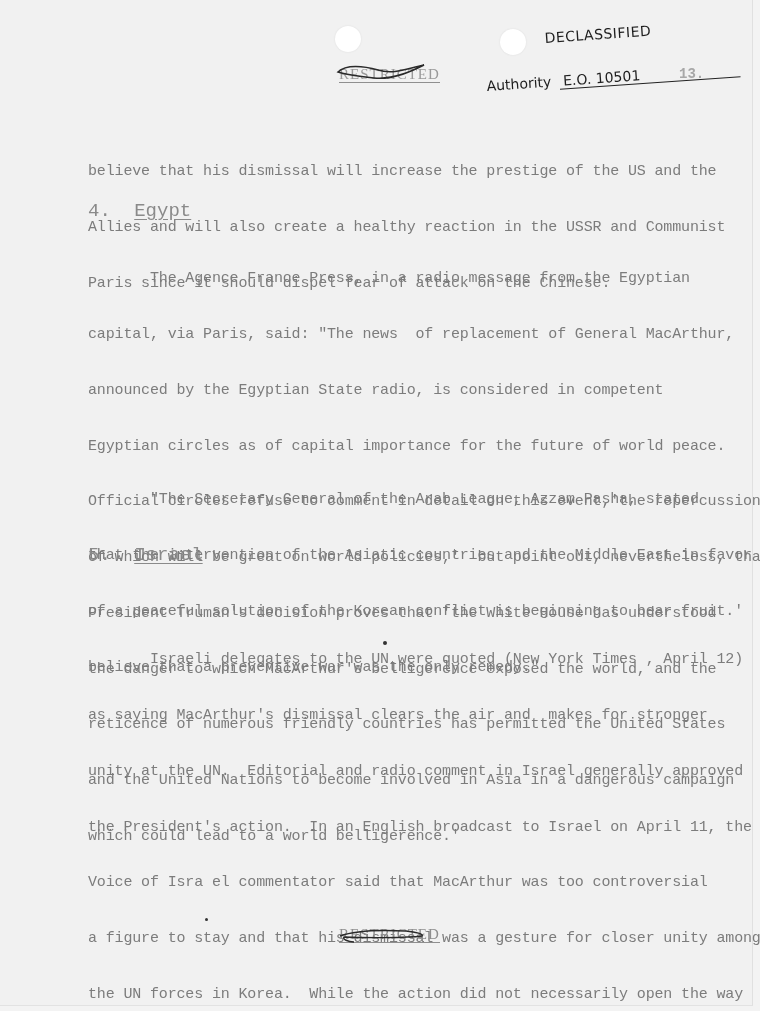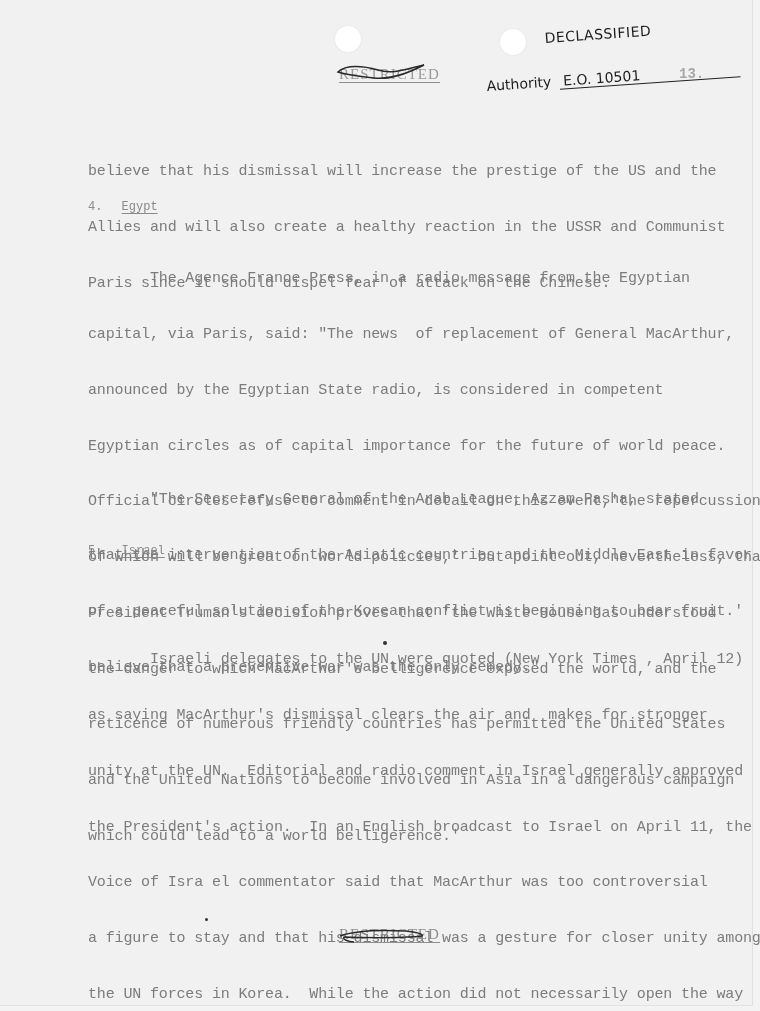--- a/index.html
+++ b/index.html
@@ -79,21 +79,21 @@
       width: 640px;
       font-size: 15px;
       line-height: 18.6px;
       color: #7c7c7c;
       white-space: pre;
       letter-spacing: -0.15px;
     }
     .section-heading {
       position: absolute;
       left: 88px;
-      font-size: 12px;
+      font-size: 19px;
       color: #8a8a8a;
     }
     .section-heading .title {
       margin-left: 12px;
       text-decoration: underline;
       text-underline-offset: 3px;
     }
     .footer-restricted {
       position: absolute;
       left: 339px; top: 926px;

